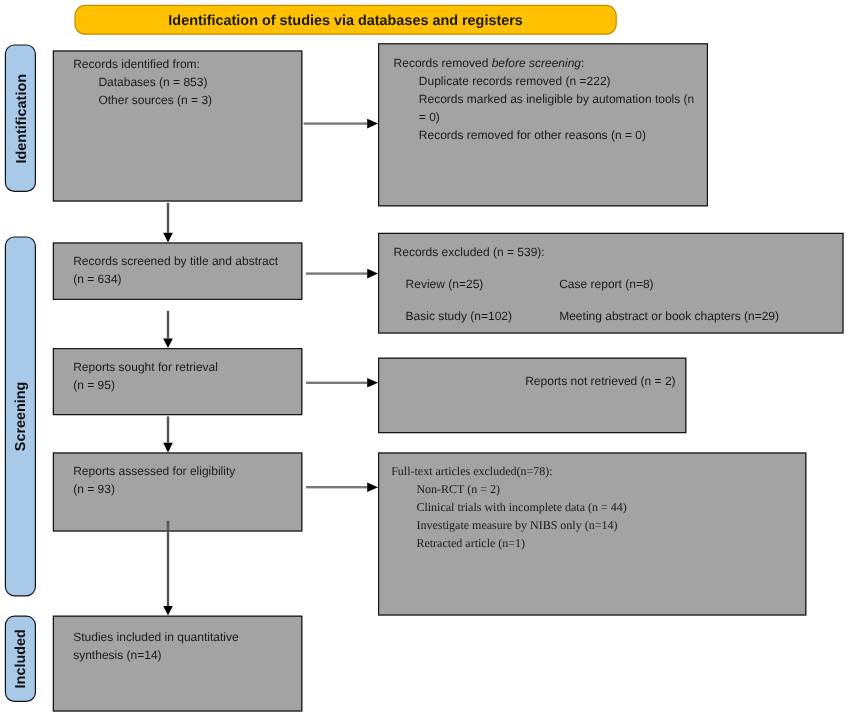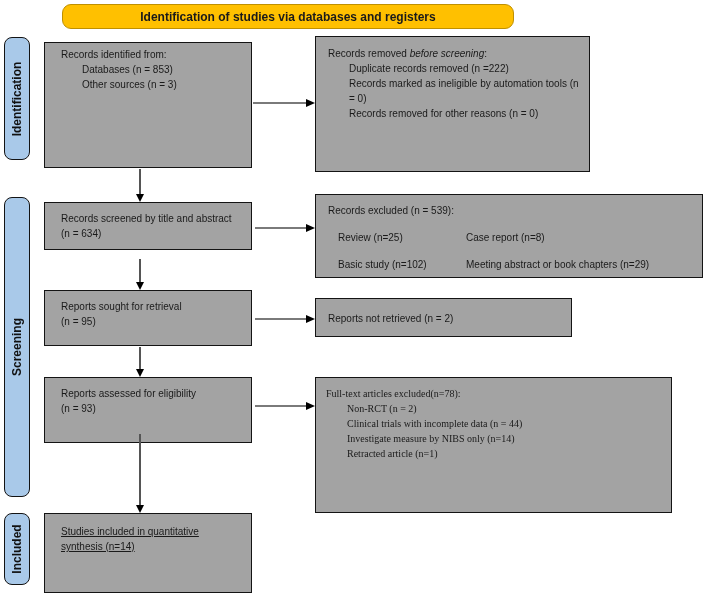--- a/index.html
+++ b/index.html
@@ -35,24 +35,24 @@
   
   .box {
     position:absolute; background:#a3a3a3; border:1.6px solid #141414;
     box-sizing:border-box; font-size:10px; line-height:15px;
   }
   .box-records-identified   { left:44px;  top:42px;  width:208px; height:126px; padding:4px 10px 0 16px; }
   .box-records-removed      { left:315px; top:36px;  width:275px; height:136px; padding:9px 8px 0 12px; }
   .box-records-screened     { left:44px;  top:202px; width:208px; height:48px;  padding:8px 12px 0 16px; }
   .box-records-excluded     { left:315px; top:194px; width:388px; height:84px;  padding:8px 6px 0 12px; }
   .box-reports-sought       { left:44px;  top:290px; width:208px; height:56px;  padding:8px 12px 0 16px; }
-  .box-reports-not-retrieved{ left:315px; top:298px; width:257px; height:39px;  padding:12px 8px 0 12px; }
+  .box-reports-not-retrieved{ left:315px; top:298px; width:257px; height:63px;  padding:12px 8px 0 12px;text-align:right; }
   .box-reports-assessed     { left:44px;  top:377px; width:208px; height:66px;  padding:8px 12px 0 16px; }
   .box-fulltext-excluded    { left:315px; top:377px; width:357px; height:136px; padding:8px 8px 0 10px;font-family:Liberation Serif, serif; }
-  .box-studies-included     { left:44px;  top:513px; width:208px; height:80px;  padding:10px 12px 0 16px;text-decoration:underline; }
+  .box-studies-included     { left:44px;  top:513px; width:208px; height:80px;  padding:10px 12px 0 16px; }
 
   .bi { padding-left:21px; margin-top:11px; }
   .gap2 { margin-top:11px; }
   .ital { font-style:italic; }
   .excl-row { display:grid; grid-template-columns:128px 1fr; margin-top:12px; padding-left:10px; }
 
   
   .arrow-h { position:absolute; height:1.5px; background:#7a7a7a; }
   .arrow-h::after {
     content:""; position:absolute; right:-9px; top:50%; transform:translateY(-50%);

